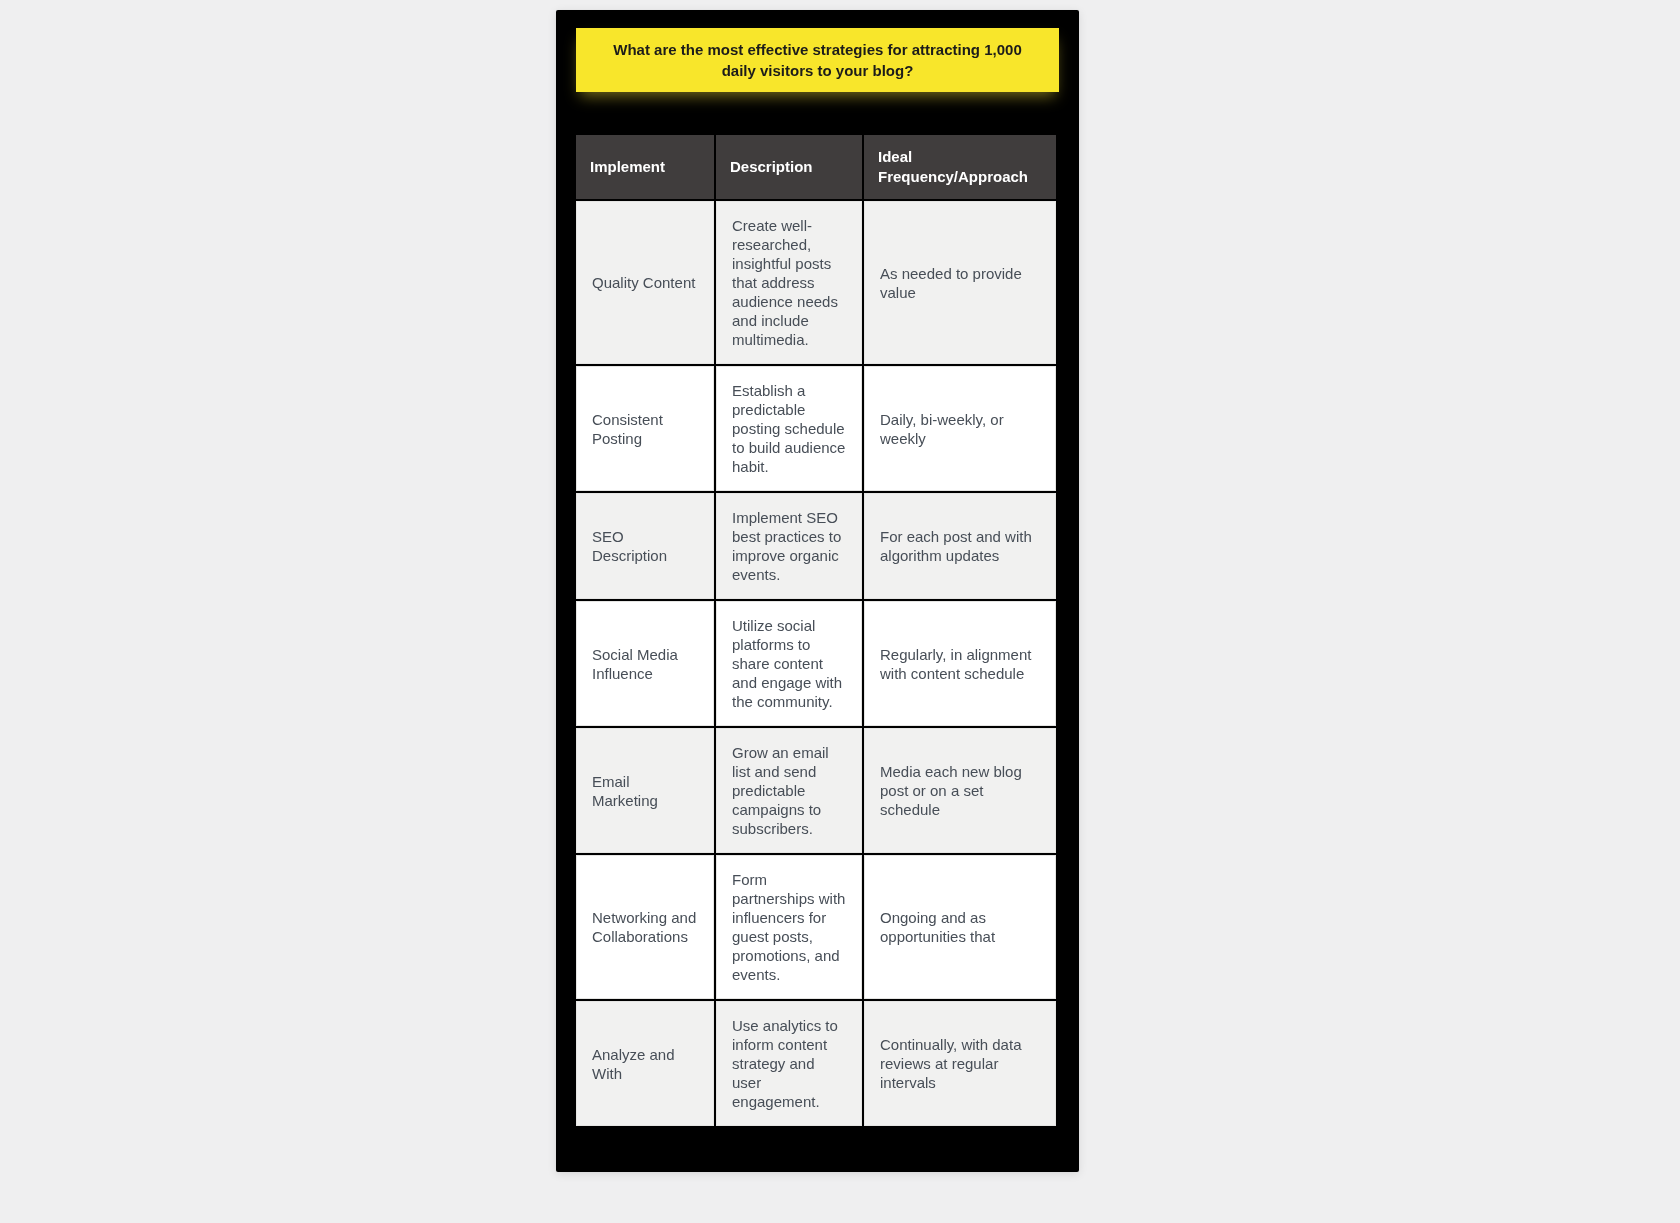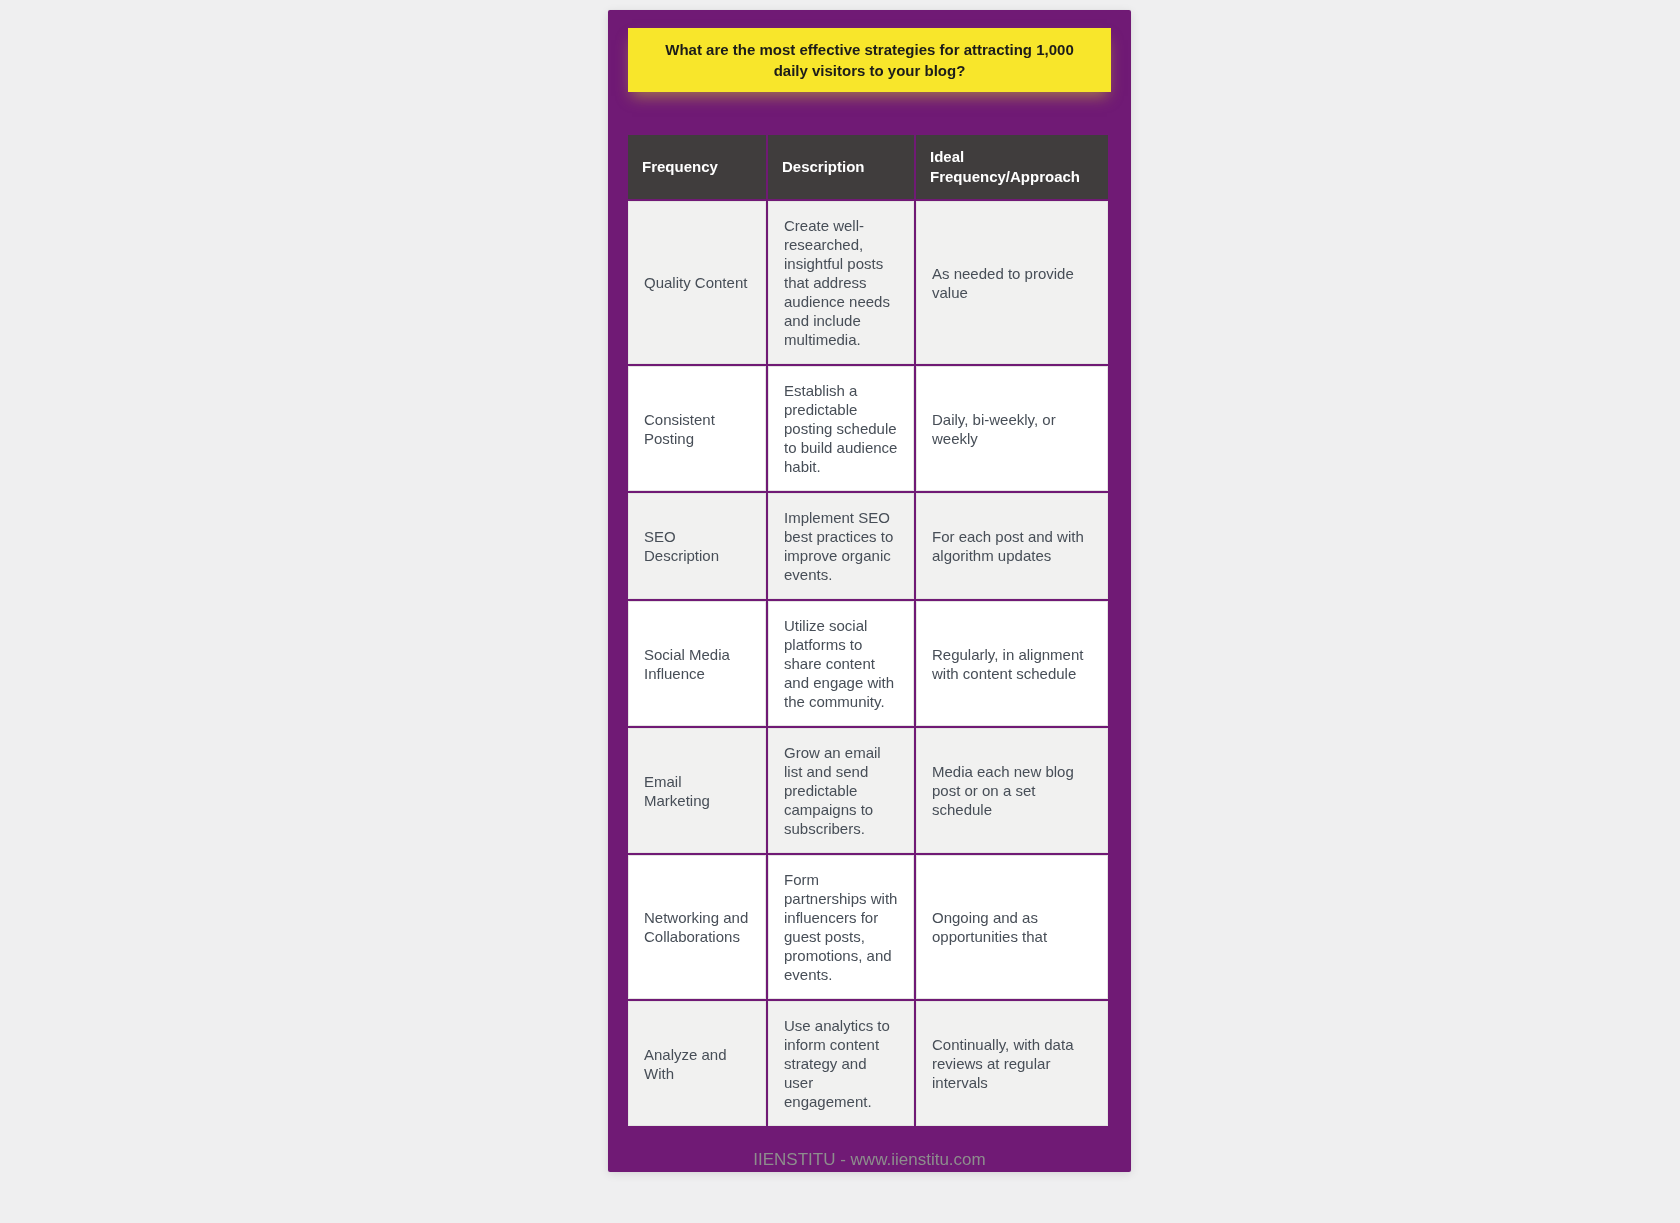--- a/index.html
+++ b/index.html
@@ -5,25 +5,25 @@
   * { margin: 0; padding: 0; box-sizing: border-box; }
   html, body { width: 1680px; height: 1223px; }
   body {
     background: #efeff0;
     font-family: "Liberation Sans", sans-serif;
     position: relative;
     overflow: hidden;
   }
   .card {
     position: absolute;
-    left: 608px;
+    left: 556px;
     top: 10px;
     width: 523px;
     height: 1162px;
-    background: #701a75;
+    background: #000000;
     border-radius: 2px;
     box-shadow: 0 2px 10px rgba(0,0,0,0.10), 0 0 2px rgba(0,0,0,0.06);
   }
   .banner {
     margin: 18px 20px 0 20px;
     background: #f8e62b;
     padding: 11px 22px;
     text-align: center;
     box-shadow: 0 8px 14px -4px rgba(210,193,50,0.55);
   }
@@ -76,21 +76,21 @@
   </div>
 
   <table class="strategy-table">
     <colgroup>
       <col style="width:138px">
       <col style="width:146px">
       <col>
     </colgroup>
     <thead>
       <tr id="header-row">
-          <th>Frequency</th>
+          <th>Implement</th>
           <th>Description</th>
           <th>Ideal Frequency/Approach</th>
         </tr>
     </thead>
     <tbody id="table-body">
         <tr>
           <td>Quality Content</td>
           <td>Create well-researched, insightful posts that address audience needs and include multimedia.</td>
           <td>As needed to provide value</td>
         </tr>
@@ -120,14 +120,13 @@
           <td>Ongoing and as opportunities that</td>
         </tr>
         <tr>
           <td>Analyze and With</td>
           <td>Use analytics to inform content strategy and user engagement.</td>
           <td>Continually, with data reviews at regular intervals</td>
         </tr>
       </tbody>
   </table>
 
-  <div class="footer">IIENSTITU - www.iienstitu.com</div>
 </div>
 
 </body></html>

